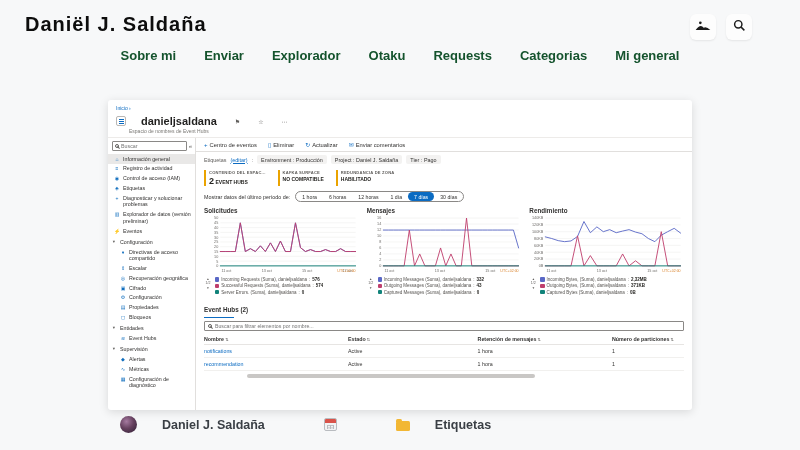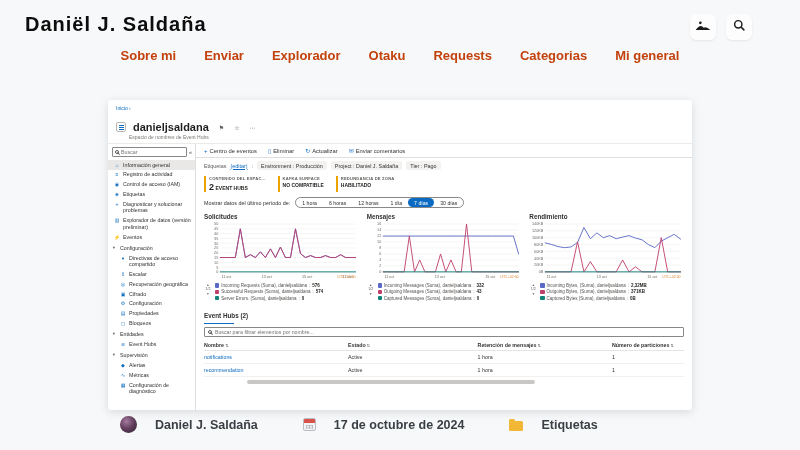--- a/index.html
+++ b/index.html
@@ -8,29 +8,29 @@
 
   
   .logo { position:absolute; left:25px; top:13px; font-size:20px; font-weight:800;
           letter-spacing:1px; color:#0d0d0d; cursor:pointer; }
   .header-actions { position:absolute; right:48px; top:14px; display:flex; gap:10px; }
   .icon-btn { width:26px; height:26px; border:none; background:#fdfdfd; border-radius:6px;
               box-shadow:0 1px 2px rgba(0,0,0,.08); display:flex; align-items:center;
               justify-content:center; cursor:pointer; }
   .main-nav { position:absolute; left:0; right:0; top:48px; display:flex; justify-content:center;
               gap:28px; }
-  .nav-item { font-size:13px; font-weight:700; color:#c2410c; text-decoration:none; cursor:pointer;text-align:right; }
+  .nav-item { font-size:13px; font-weight:700; color:#14532d; text-decoration:none; cursor:pointer;text-align:right; }
 
   
   .card { position:absolute; left:108px; top:100px; width:584px; height:310px; background:#fff;
           border-radius:3px; box-shadow:0 2px 10px rgba(0,0,0,.13); overflow:hidden;
           font-family:"Liberation Sans", sans-serif; }
   .az-head { padding:5px 8px 3px 8px; }
   .az-breadcrumb { font-size:5px; color:#0b6bc2; }
-  .az-title-row { display:flex; align-items:center; gap:7px; margin-top:10px; }
+  .az-title-row { display:flex; align-items:center; gap:15px; margin-top:4px; }
   .az-eh-logo { width:10px; height:10px; border:1px solid #b9b7b5; border-radius:2px;
                 display:flex; flex-direction:column; justify-content:center; gap:1px; padding:1.5px; }
   .az-eh-logo i { display:block; height:1px; background:#0b6bc2; }
   .az-title { font-size:11px; font-weight:700; color:#201f1e; }
   .az-title-ico { font-size:6px; color:#605e5c; margin-left:3px; }
   .az-subtitle { font-size:5px; color:#7a7874; margin-top:1px; margin-left:13px; }
   .az-body { display:flex; height:276px; border-top:1px solid #edebe9; }
 
   
   .az-side { width:88px; flex:0 0 88px; border-right:1px solid #e1dfdd; padding-top:3px; overflow:hidden; }
@@ -98,21 +98,21 @@
   table.hubs { width:100%; border-collapse:collapse; table-layout:fixed; }
   table.hubs th { text-align:left; font-size:5.3px; font-weight:700; color:#323130;
                   padding:2px 0; border-bottom:1px solid #e7e5e3; }
   table.hubs th .sort { font-size:4px; color:#605e5c; font-weight:400; }
   table.hubs td { font-size:5.3px; color:#323130; padding:3px 0; border-bottom:1px solid #f1f0ee; }
   table.hubs td.link { color:#0b6bc2; cursor:pointer; }
   .c0{width:30%} .c1{width:27%} .c2{width:28%} .c3{width:15%}
   .hubs-scrollbar { height:4px; width:60%; margin:3px 0 0 9%; background:#c9c7c5; border-radius:2px; cursor:pointer; }
 
   
-  .post-meta { position:absolute; left:120px; top:416px; display:flex; align-items:center; gap:18px; }
+  .post-meta { position:absolute; left:120px; top:416px; display:flex; align-items:center; gap:25px; }
   .avatar { width:17px; height:17px; border-radius:50%;
             background:radial-gradient(circle at 38% 32%, #a57aa0 0%, #66415f 45%, #2c1d31 100%);
             flex:0 0 auto; }
   .meta-text { font-size:12.5px; font-weight:600; color:#3a3f45; }
   .meta-sep { width:9px; }
   .cal-icon { width:13px; height:13px; border-radius:2px; border:1px solid #b9bcc0; background:#f2f3f4;
               position:relative; overflow:hidden; flex:0 0 auto; }
   .cal-icon::before { content:''; position:absolute; left:0; right:0; top:0; height:4px; background:#d9534a; }
   .cal-icon::after { content:''; position:absolute; left:2px; right:2px; top:6px; height:4px;
                      background:linear-gradient(90deg,#b9bcc0 1px,transparent 1px),
@@ -543,17 +543,16 @@
       </div>
     </section>
   </div>
 </figure>
 
 <div class="post-meta">
   <span class="avatar"></span>
   <span class="meta-text">Daniel J. Saldaña</span>
   <span class="meta-sep"></span>
   <span class="cal-icon"></span>
-  <span class="meta-text">17 de octubre de 2024</span>
   <span class="meta-sep"></span>
   <span class="folder-icon"></span>
   <span class="meta-text">Etiquetas</span>
 </div>
 
 </body></html>

